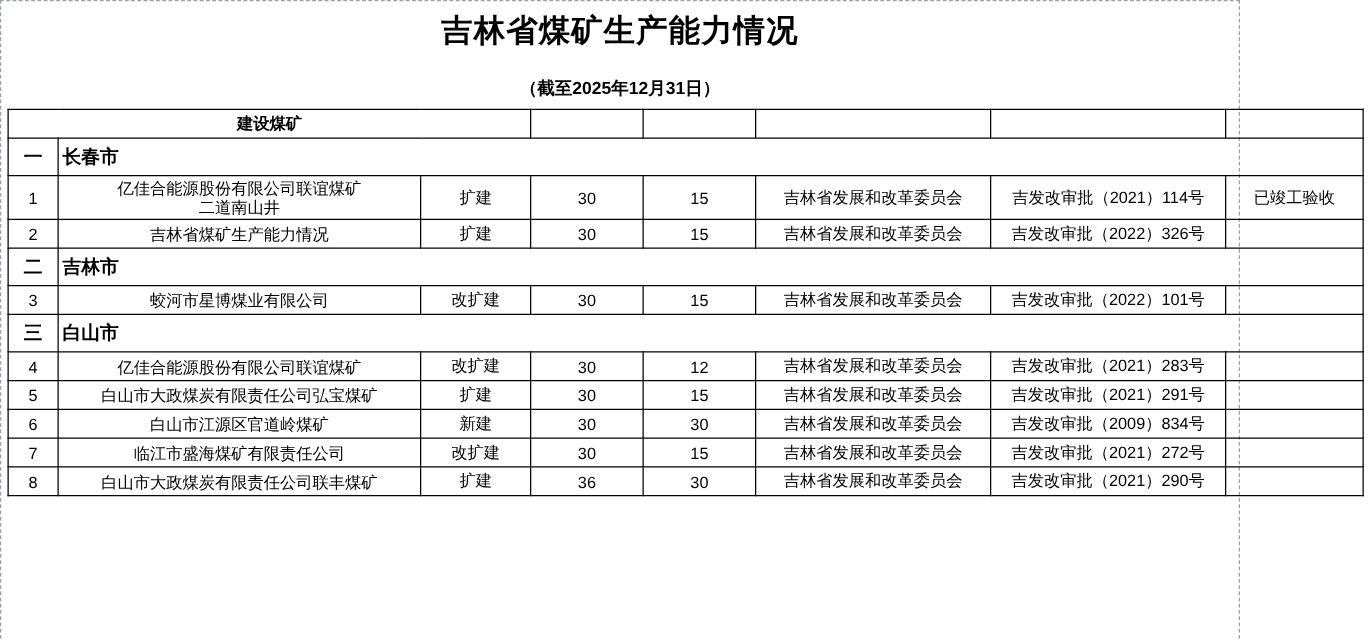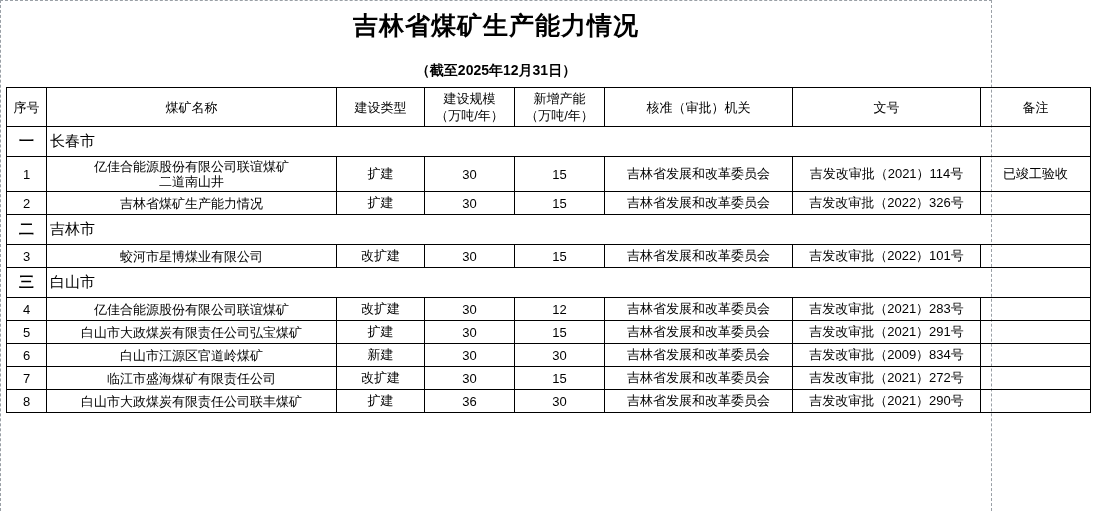--- a/index.html
+++ b/index.html
@@ -81,21 +81,21 @@
   .header-row td {
     height: 46px;
     font-size: 14px;
     font-weight: normal;
     line-height: 17px;
     white-space: normal;
   }
   .group-row td.group-label {
     text-align: left;
     font-size: 15px;
-    font-weight: normal;
+    font-weight: bold;
     height: 30px;
   }
   .group-row td.group-num {
     font-size: 15px;
     font-weight: bold;
     height: 30px;
   }
   .data-row td {
     height: 31px;
     font-size: 13px;
@@ -124,37 +124,29 @@
       <col class="c-name">
       <col class="c-type">
       <col class="c-scale">
       <col class="c-new">
       <col class="c-org">
       <col class="c-doc">
       <col class="c-note">
     </colgroup>
     <tbody>
 
-
-      <tr class="header-row">
-        <td>序号</td>
-        <td>煤矿名称</td>
-        <td>建设类型</td>
-        <td>
-          <span class="two-line">建设规模</span>
-          <span class="two-line">（万吨/年）</span>
-        </td>
-        <td>
-          <span class="two-line">新增产能</span>
-          <span class="two-line">（万吨/年）</span>
-        </td>
-        <td>核准（审批）机关</td>
-        <td>文号</td>
-        <td>备注</td>
-      </tr>
+      <tr class="section-title-row">
+        <td colspan="3">建设煤矿</td>
+        <td class="blankcell"></td>
+        <td class="blankcell"></td>
+        <td class="blankcell"></td>
+        <td class="blankcell"></td>
+        <td class="blankcell"></td>
+      </tr>
+
 
       <tr class="group-row">
         <td class="group-num">一</td>
         <td class="group-label" colspan="7">长春市</td>
       </tr>
 
       <tr class="data-row">
         <td>1</td>
         <td class="mine-name">
           <span class="two-line">亿佳合能源股份有限公司联谊煤矿</span>

